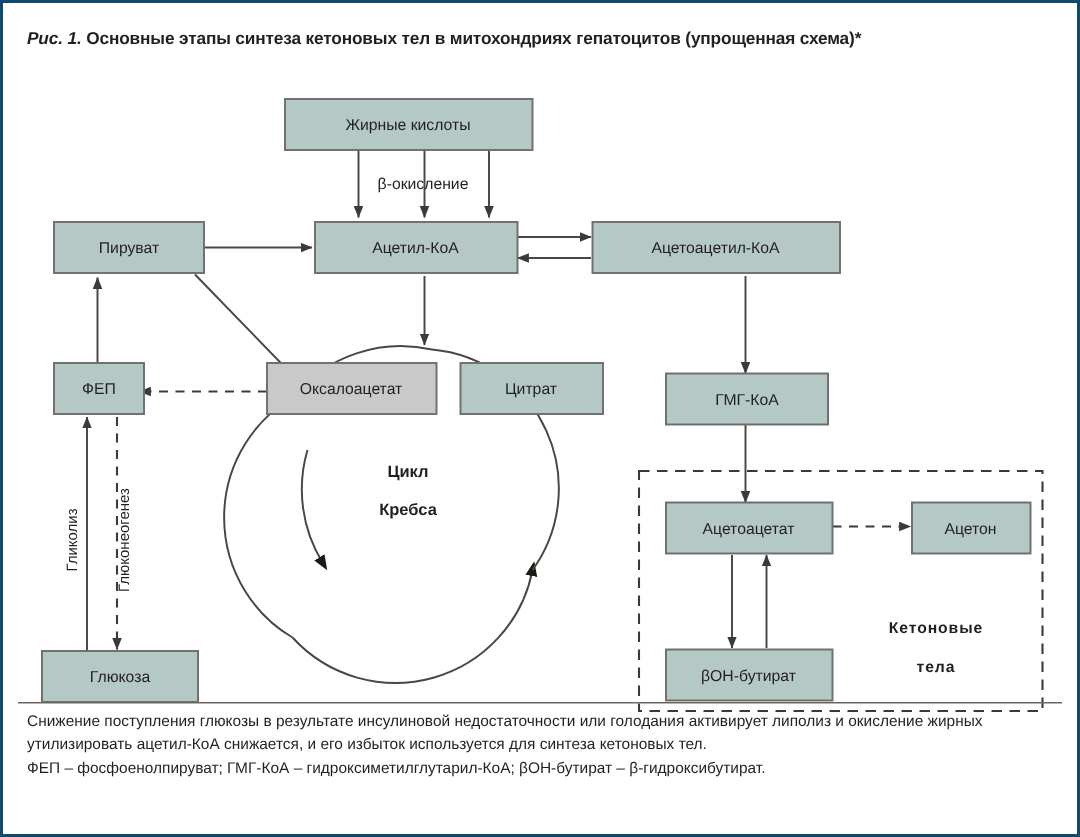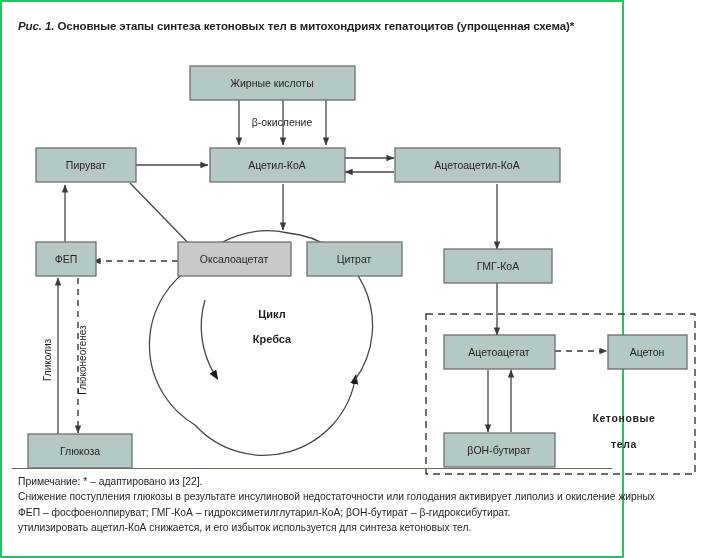--- a/index.html
+++ b/index.html
@@ -9,24 +9,24 @@
   }
   body {
     width: 720px;
     height: 558px;
     font-family: "Liberation Sans", "DejaVu Sans", sans-serif;
     color: #231f1c;
     overflow: hidden;
   }
   #page {
     position: relative;
-    width: 624px;
+    width: 720px;
     height: 558px;
     box-sizing: border-box;
-    border: 2px solid #22c55e;
+    border: 2px solid #0c4a6e;
     background: #ffffff;
   }
   .caption {
     position: absolute;
     left: 16px;
     top: 18px;
     font-size: 11.5px;
     font-weight: bold;
     letter-spacing: -0.1px;
     white-space: nowrap;
@@ -234,19 +234,18 @@
       <text class="group-label" x="614" y="398">тела</text>
 
       <text class="rot-label" x="41" y="310" transform="rotate(-90 41 310)">Гликолиз</text>
       <text class="rot-label" x="76" y="310" transform="rotate(-90 76 310)">Глюконеогенез</text>
     </svg>
   </div>
 
   <div class="hr-sep"></div>
 
   <div class="notes">
-    <div>Примечание: * – адаптировано из [22].</div>
     <div>Снижение поступления глюкозы в результате инсулиновой недостаточности или голодания активирует липолиз и окисление жирных</div>
+    <div>утилизировать ацетил-КоА снижается, и его избыток используется для синтеза кетоновых тел.</div>
     <div>ФЕП – фосфоенолпируват; ГМГ-КоА – гидроксиметилглутарил-КоА; βОН-бутират – β-гидроксибутират.</div>
-    <div>утилизировать ацетил-КоА снижается, и его избыток используется для синтеза кетоновых тел.</div>
   </div>
 
 </div>
 
 </body></html>

